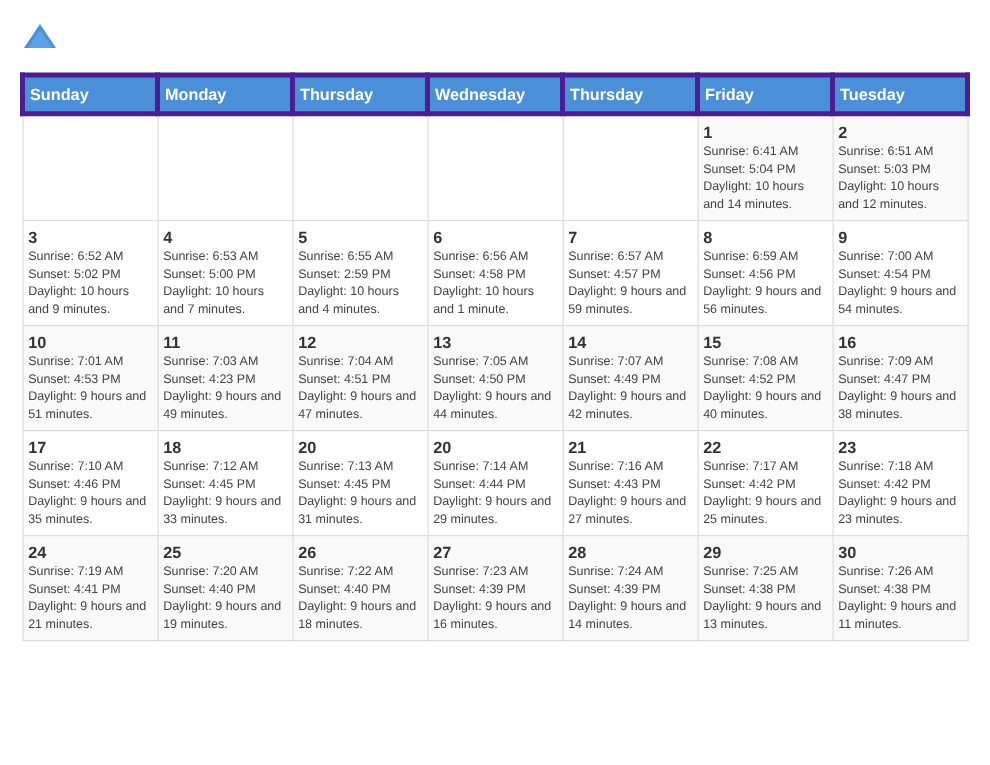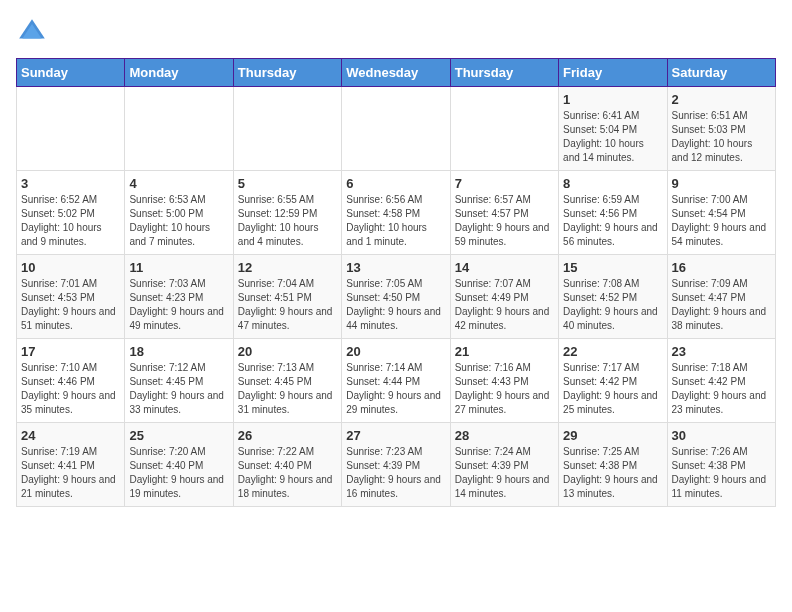--- a/index.html
+++ b/index.html
@@ -59,21 +59,21 @@
     }
     thead tr {
       background-color: #4a90d9;
     }
     thead th {
       color: #fff;
       font-size: 13px;
       font-weight: bold;
       padding: 6px 4px;
       text-align: left;
-      border: 1px solid #4c1d95;
+      border: 4px solid #4c1d95;
     }
     tbody tr {
       border-bottom: 1px solid #ccc;
     }
     tbody tr:nth-child(odd) {
       background-color: #f9f9f9;
     }
     tbody tr:nth-child(even) {
       background-color: #ffffff;
     }
@@ -122,21 +122,21 @@
 
 <table>
   <thead>
     <tr>
     <th>Sunday</th>
         <th>Monday</th>
         <th>Thursday</th>
         <th>Wednesday</th>
         <th>Thursday</th>
         <th>Friday</th>
-        <th>Saturday</th>
+        <th>Tuesday</th>
       </tr>
   </thead>
   <tbody id="calendar-body">
   <tr>
         <td class="empty-cell"></td>
         <td class="empty-cell"></td>
         <td class="empty-cell"></td>
         <td class="empty-cell"></td>
         <td class="empty-cell"></td>
         <td>
@@ -161,21 +161,21 @@
         </td>
         <td>
           <span class="day-num">4</span>
           <div class="day-info">Sunrise: 6:53 AM
 Sunset: 5:00 PM
 Daylight: 10 hours and 7 minutes.</div>
         </td>
         <td>
           <span class="day-num">5</span>
           <div class="day-info">Sunrise: 6:55 AM
-Sunset: 12:59 PM
+Sunset: 2:59 PM
 Daylight: 10 hours and 4 minutes.</div>
         </td>
         <td>
           <span class="day-num">6</span>
           <div class="day-info">Sunrise: 6:56 AM
 Sunset: 4:58 PM
 Daylight: 10 hours and 1 minute.</div>
         </td>
         <td>
           <span class="day-num">7</span>

